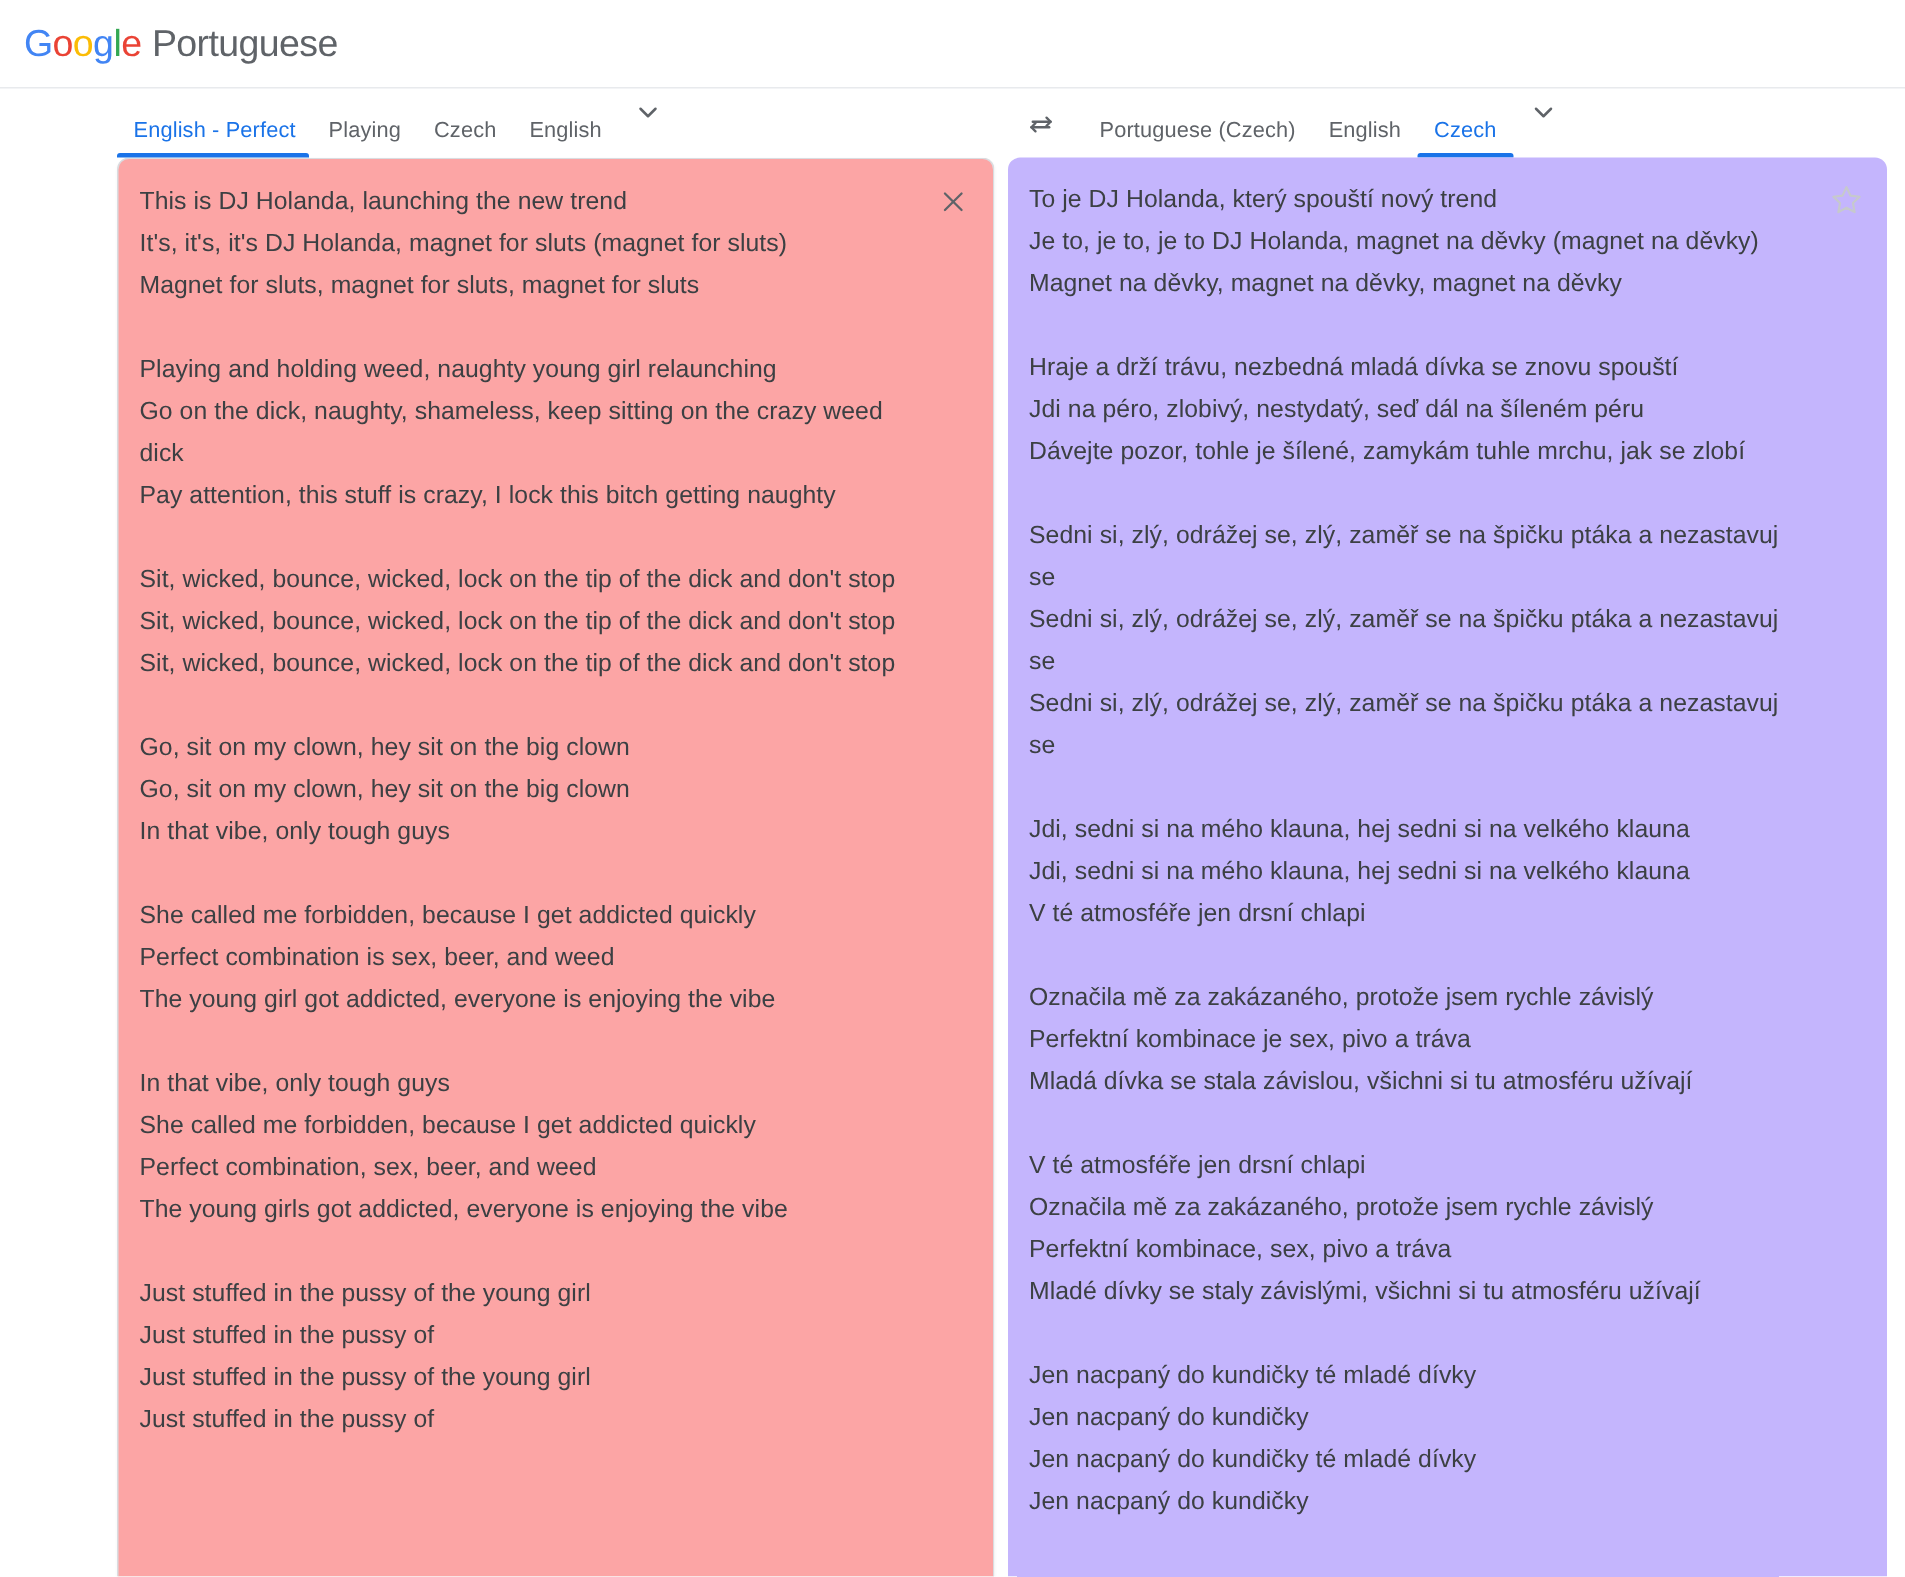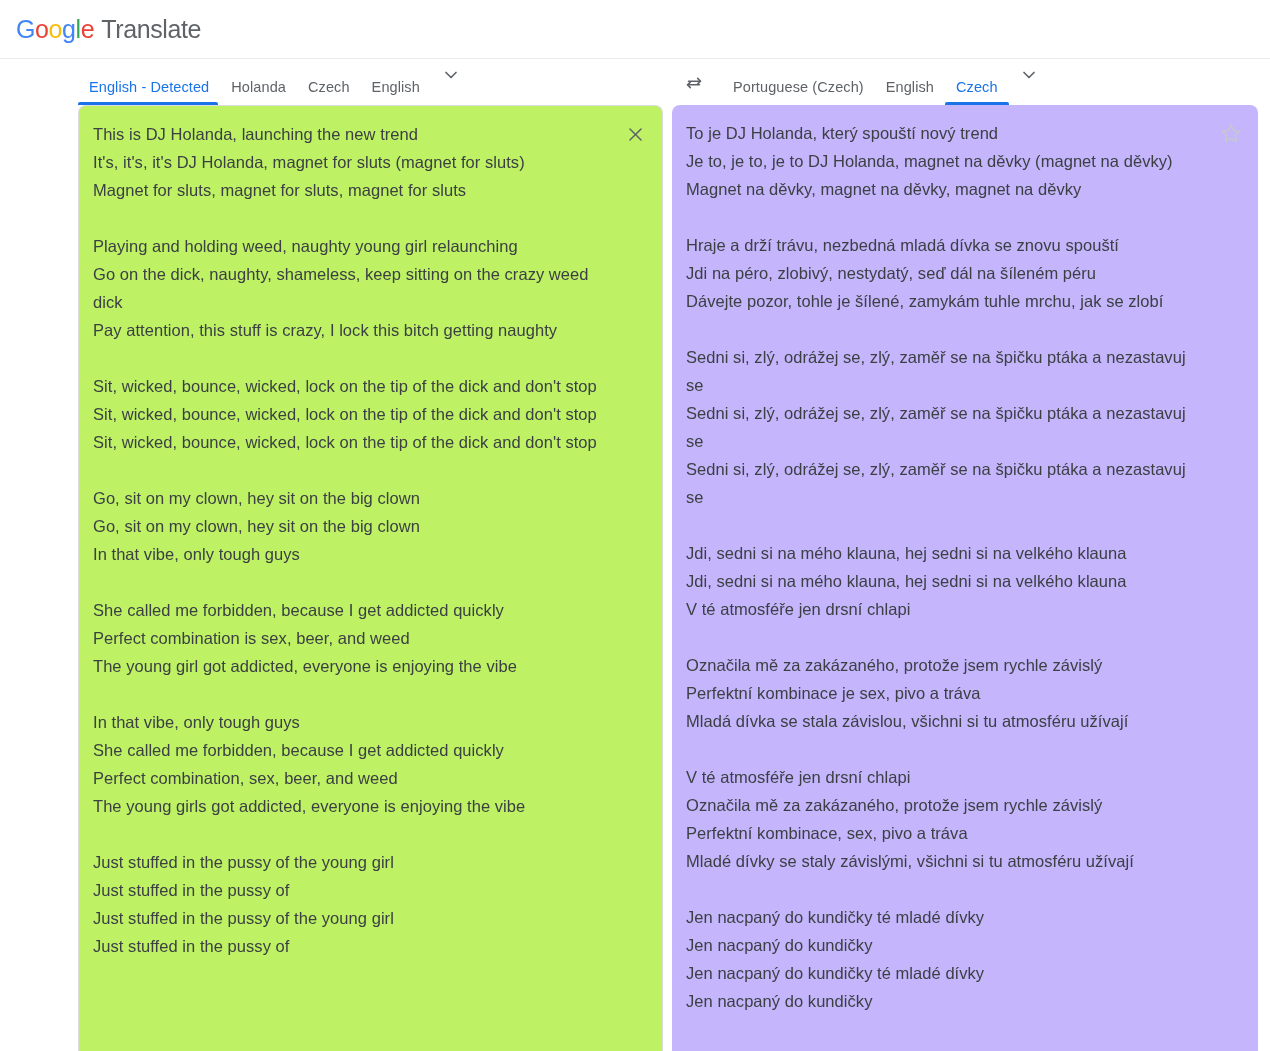--- a/index.html
+++ b/index.html
@@ -114,21 +114,21 @@
 
   
   .pane {
     position: relative;
     height: 946px;
     overflow: hidden;
   }
   .pane-source {
     margin-left: 78px;
     width: 585px;
-    background: #bef264;
+    background: #fca5a5;
     border: 1px solid #dadce0;
     border-bottom: none;
     border-radius: 8px 8px 0 0;
     box-shadow: 0 1px 2px rgba(60,64,67,0.06);
   }
   .pane-target {
     margin-left: 0;
     width: 586px;
     background: #c4b5fd;
     border-radius: 8px 8px 0 0;
@@ -157,35 +157,35 @@
     cursor: pointer;
     border-radius: 50%;
   }
   .pane-action svg { display: block; }
 </style>
 </head>
 <body>
 
 <div class="header">
   <div class="logo">
-    <span class="l1">G</span><span class="l2">o</span><span class="l3">o</span><span class="l4">g</span><span class="l5">l</span><span class="l6">e</span><span class="product">Translate</span>
+    <span class="l1">G</span><span class="l2">o</span><span class="l3">o</span><span class="l4">g</span><span class="l5">l</span><span class="l6">e</span><span class="product">Portuguese</span>
   </div>
 </div>
 
 <div class="workspace">
 
   <div class="column col-left">
 
     <div class="langbar langbar-left">
       <div class="tabs">
         <div class="tab tab-first active">
-          <span>English - Detected</span>
-        </div>
-        <div class="tab">
-          <span>Holanda</span>
+          <span>English - Perfect</span>
+        </div>
+        <div class="tab">
+          <span>Playing</span>
         </div>
         <div class="tab">
           <span>Czech</span>
         </div>
         <div class="tab">
           <span>English</span>
         </div>
       </div>
       <div class="chevron-btn">
         <span>

